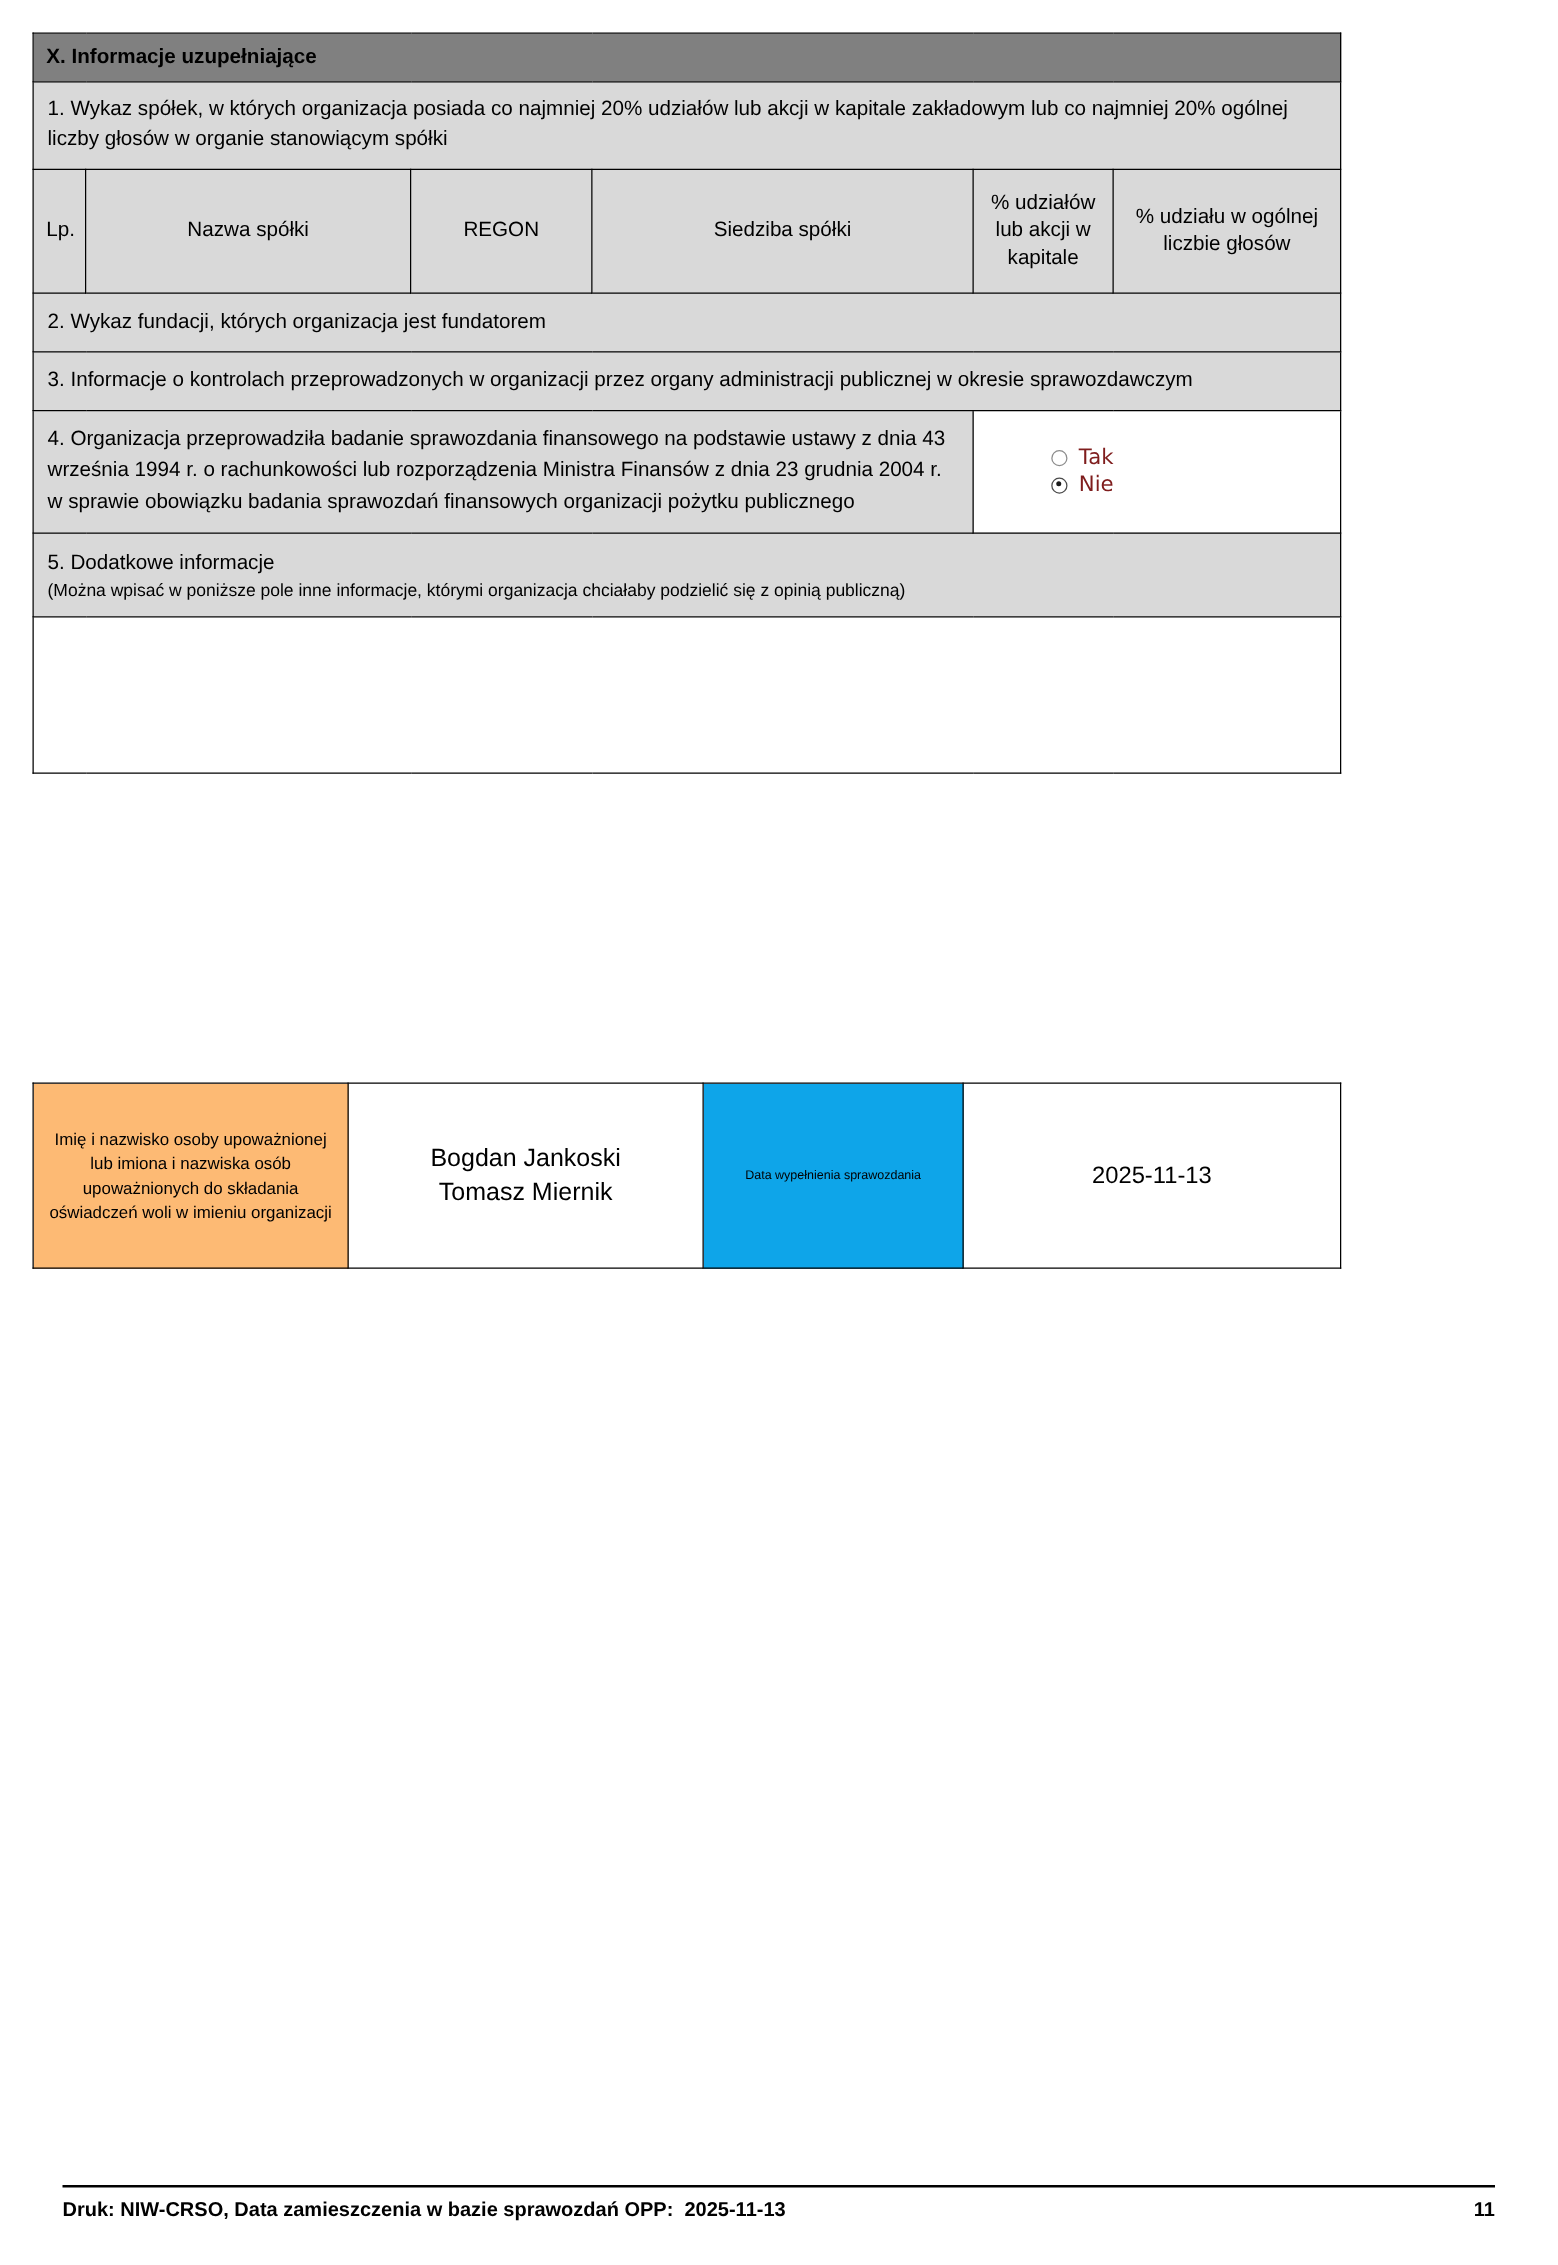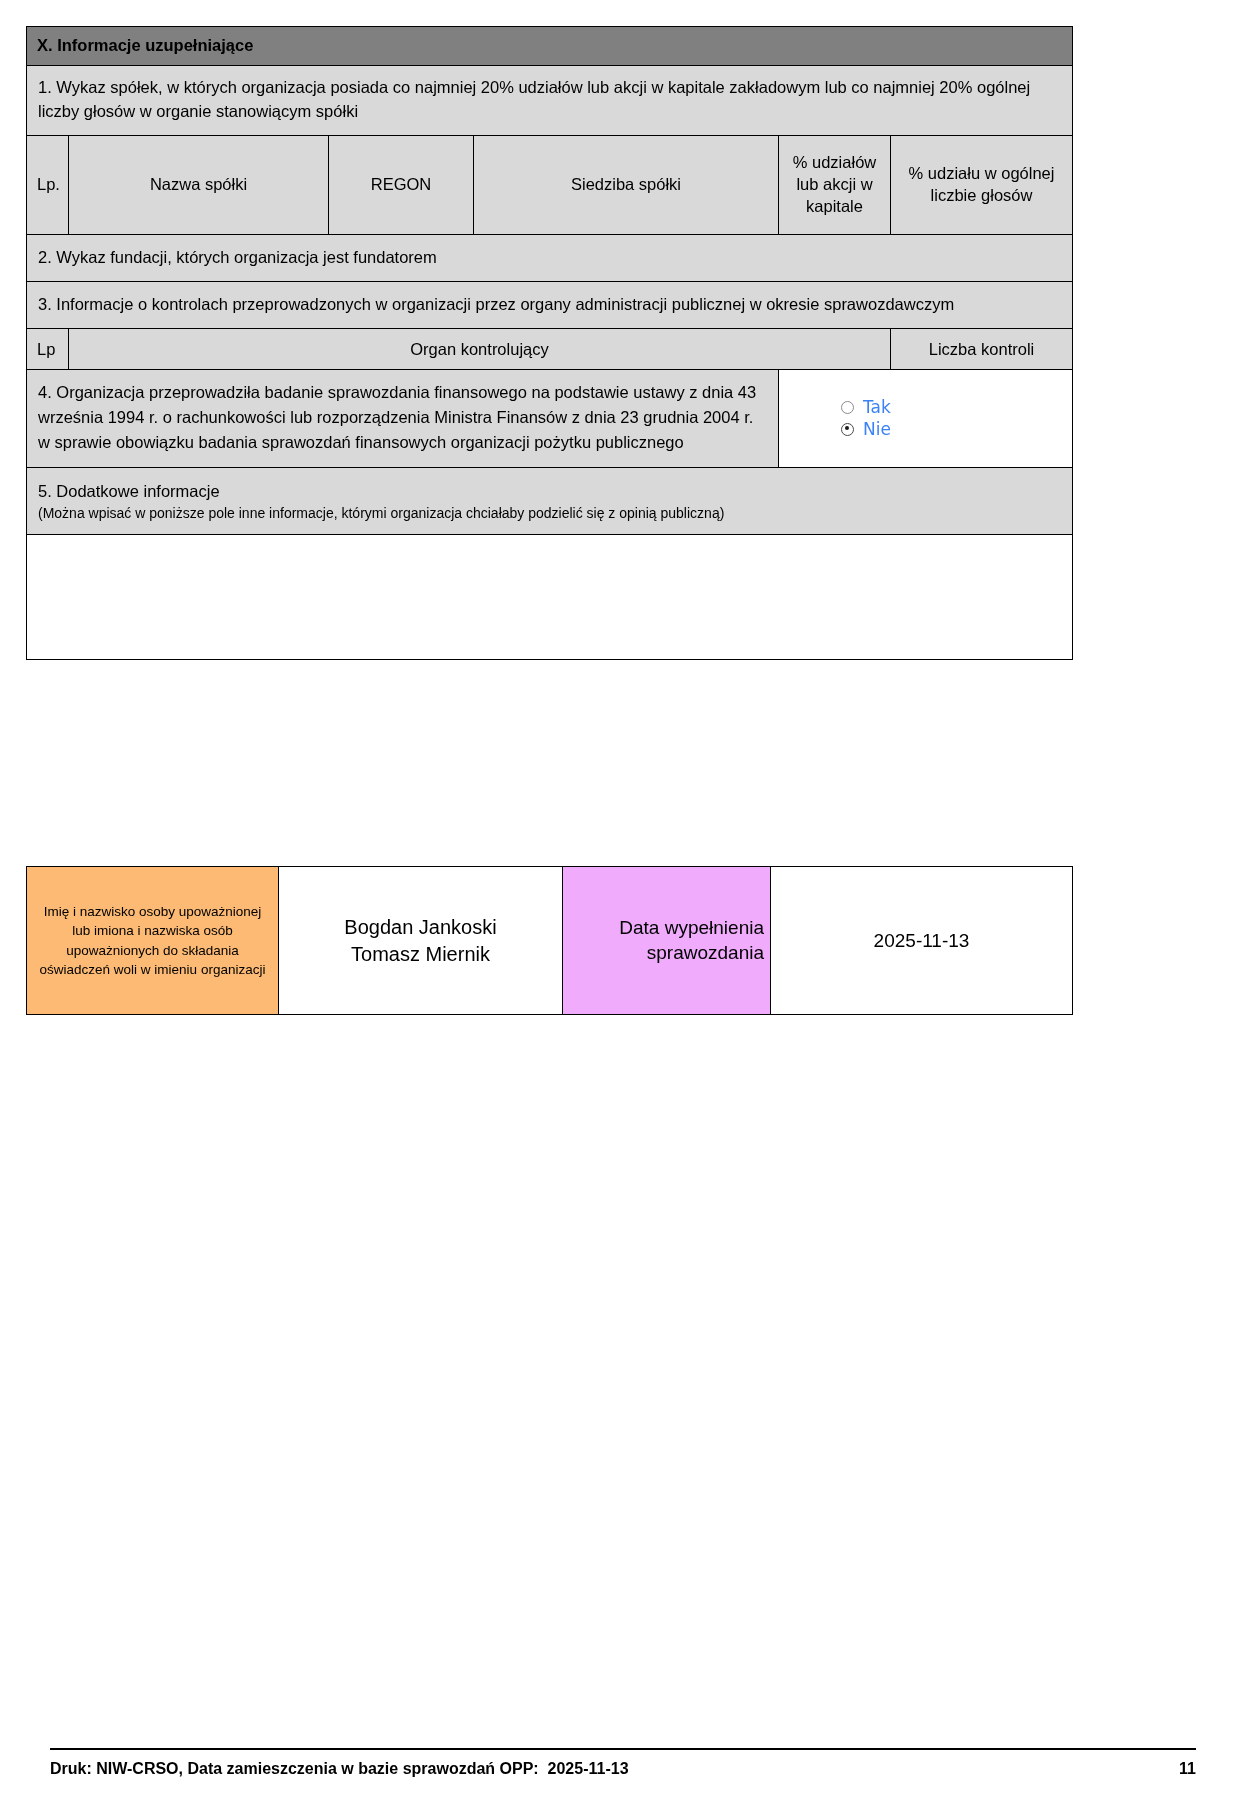--- a/index.html
+++ b/index.html
@@ -127,21 +127,21 @@
     left: 2.5px;
     top: 2.5px;
     width: 4px;
     height: 4px;
     border-radius: 50%;
     background: #1a1a1a;
   }
   .radio-label {
     font-size: 17px;
     line-height: 1;
-    color: #3b82f6;
+    color: #7f1d1d;
   }
 
   .sec5 {
     font-size: 16.5px;
     line-height: 1.35;
     padding: 12px 11px 11px 11px !important;
   }
   .sec5 .sub {
     font-size: 14px;
     display: block;
@@ -175,23 +175,23 @@
     line-height: 1.42;
   }
   .sig-value {
     background: #ffffff;
     text-align: center;
     font-size: 20px;
     line-height: 1.35;
     font-family: "Liberation Sans", sans-serif;
   }
   .sig-label-mid {
-    background: #f0abfc;
-    text-align: right;
-    font-size: 19px;
+    background: #0ea5e9;
+    text-align: center;
+    font-size: 10px;
     line-height: 1.3;
   }
   .sig-date {
     background: #ffffff;
     text-align: center;
     font-size: 19px;
   }
 
   
   .footer-rule {
@@ -249,25 +249,20 @@
       </tr>
 
       <tr>
         <td colspan="6" class="prompt-one-line">2. Wykaz fundacji, których organizacja jest fundatorem</td>
       </tr>
 
       <tr>
         <td colspan="6" class="prompt-one-line">3. Informacje o kontrolach przeprowadzonych w organizacji przez organy administracji publicznej w okresie sprawozdawczym</td>
       </tr>
 
-      <tr>
-        <td class="ctrl-head lp">Lp</td>
-        <td colspan="4" class="ctrl-head">Organ kontrolujący</td>
-        <td class="ctrl-head">Liczba kontroli</td>
-      </tr>
 
       <tr>
         <td colspan="4" class="q4-text">4. Organizacja przeprowadziła badanie sprawozdania finansowego na podstawie ustawy z dnia 43 września 1994 r. o rachunkowości lub rozporządzenia Ministra Finansów z dnia 23 grudnia 2004 r. w sprawie obowiązku badania sprawozdań finansowych organizacji pożytku publicznego</td>
         <td colspan="2" class="radio-cell">
           <span class="radio-wrap">
             <span class="radio-row">
               <span class="radio-dot"></span>
               <span class="radio-label">Tak</span>
             </span>
             <span class="radio-row">

